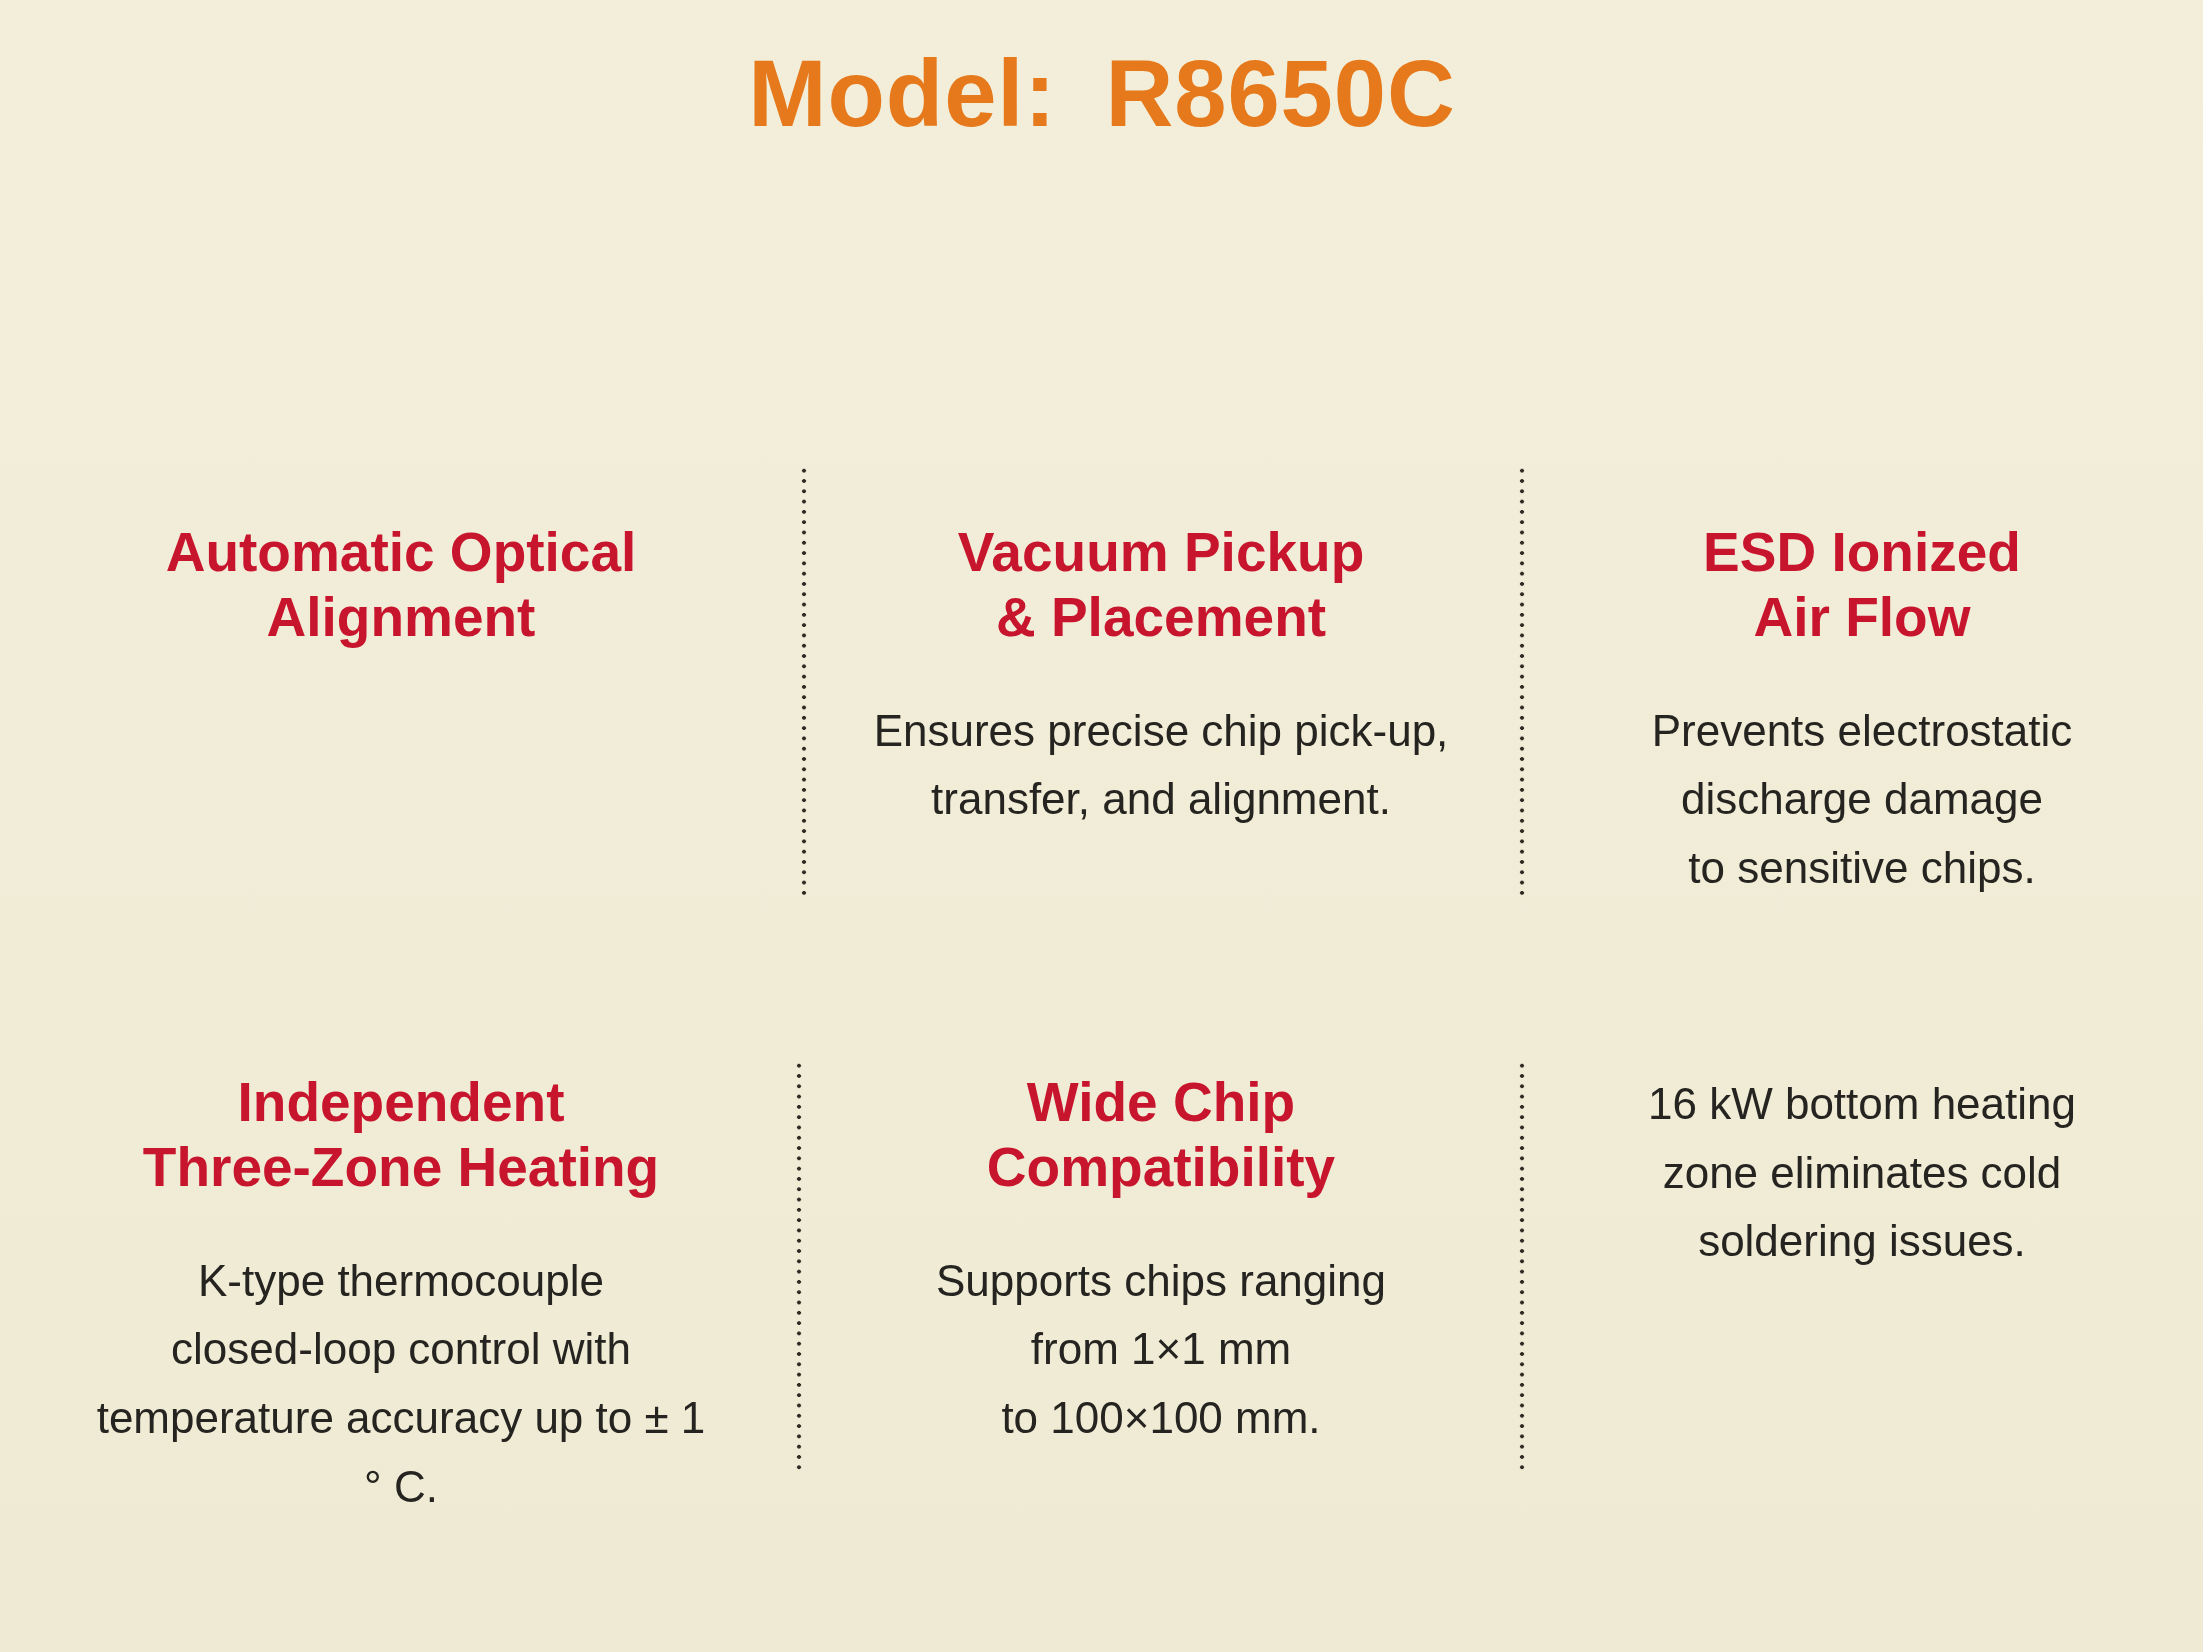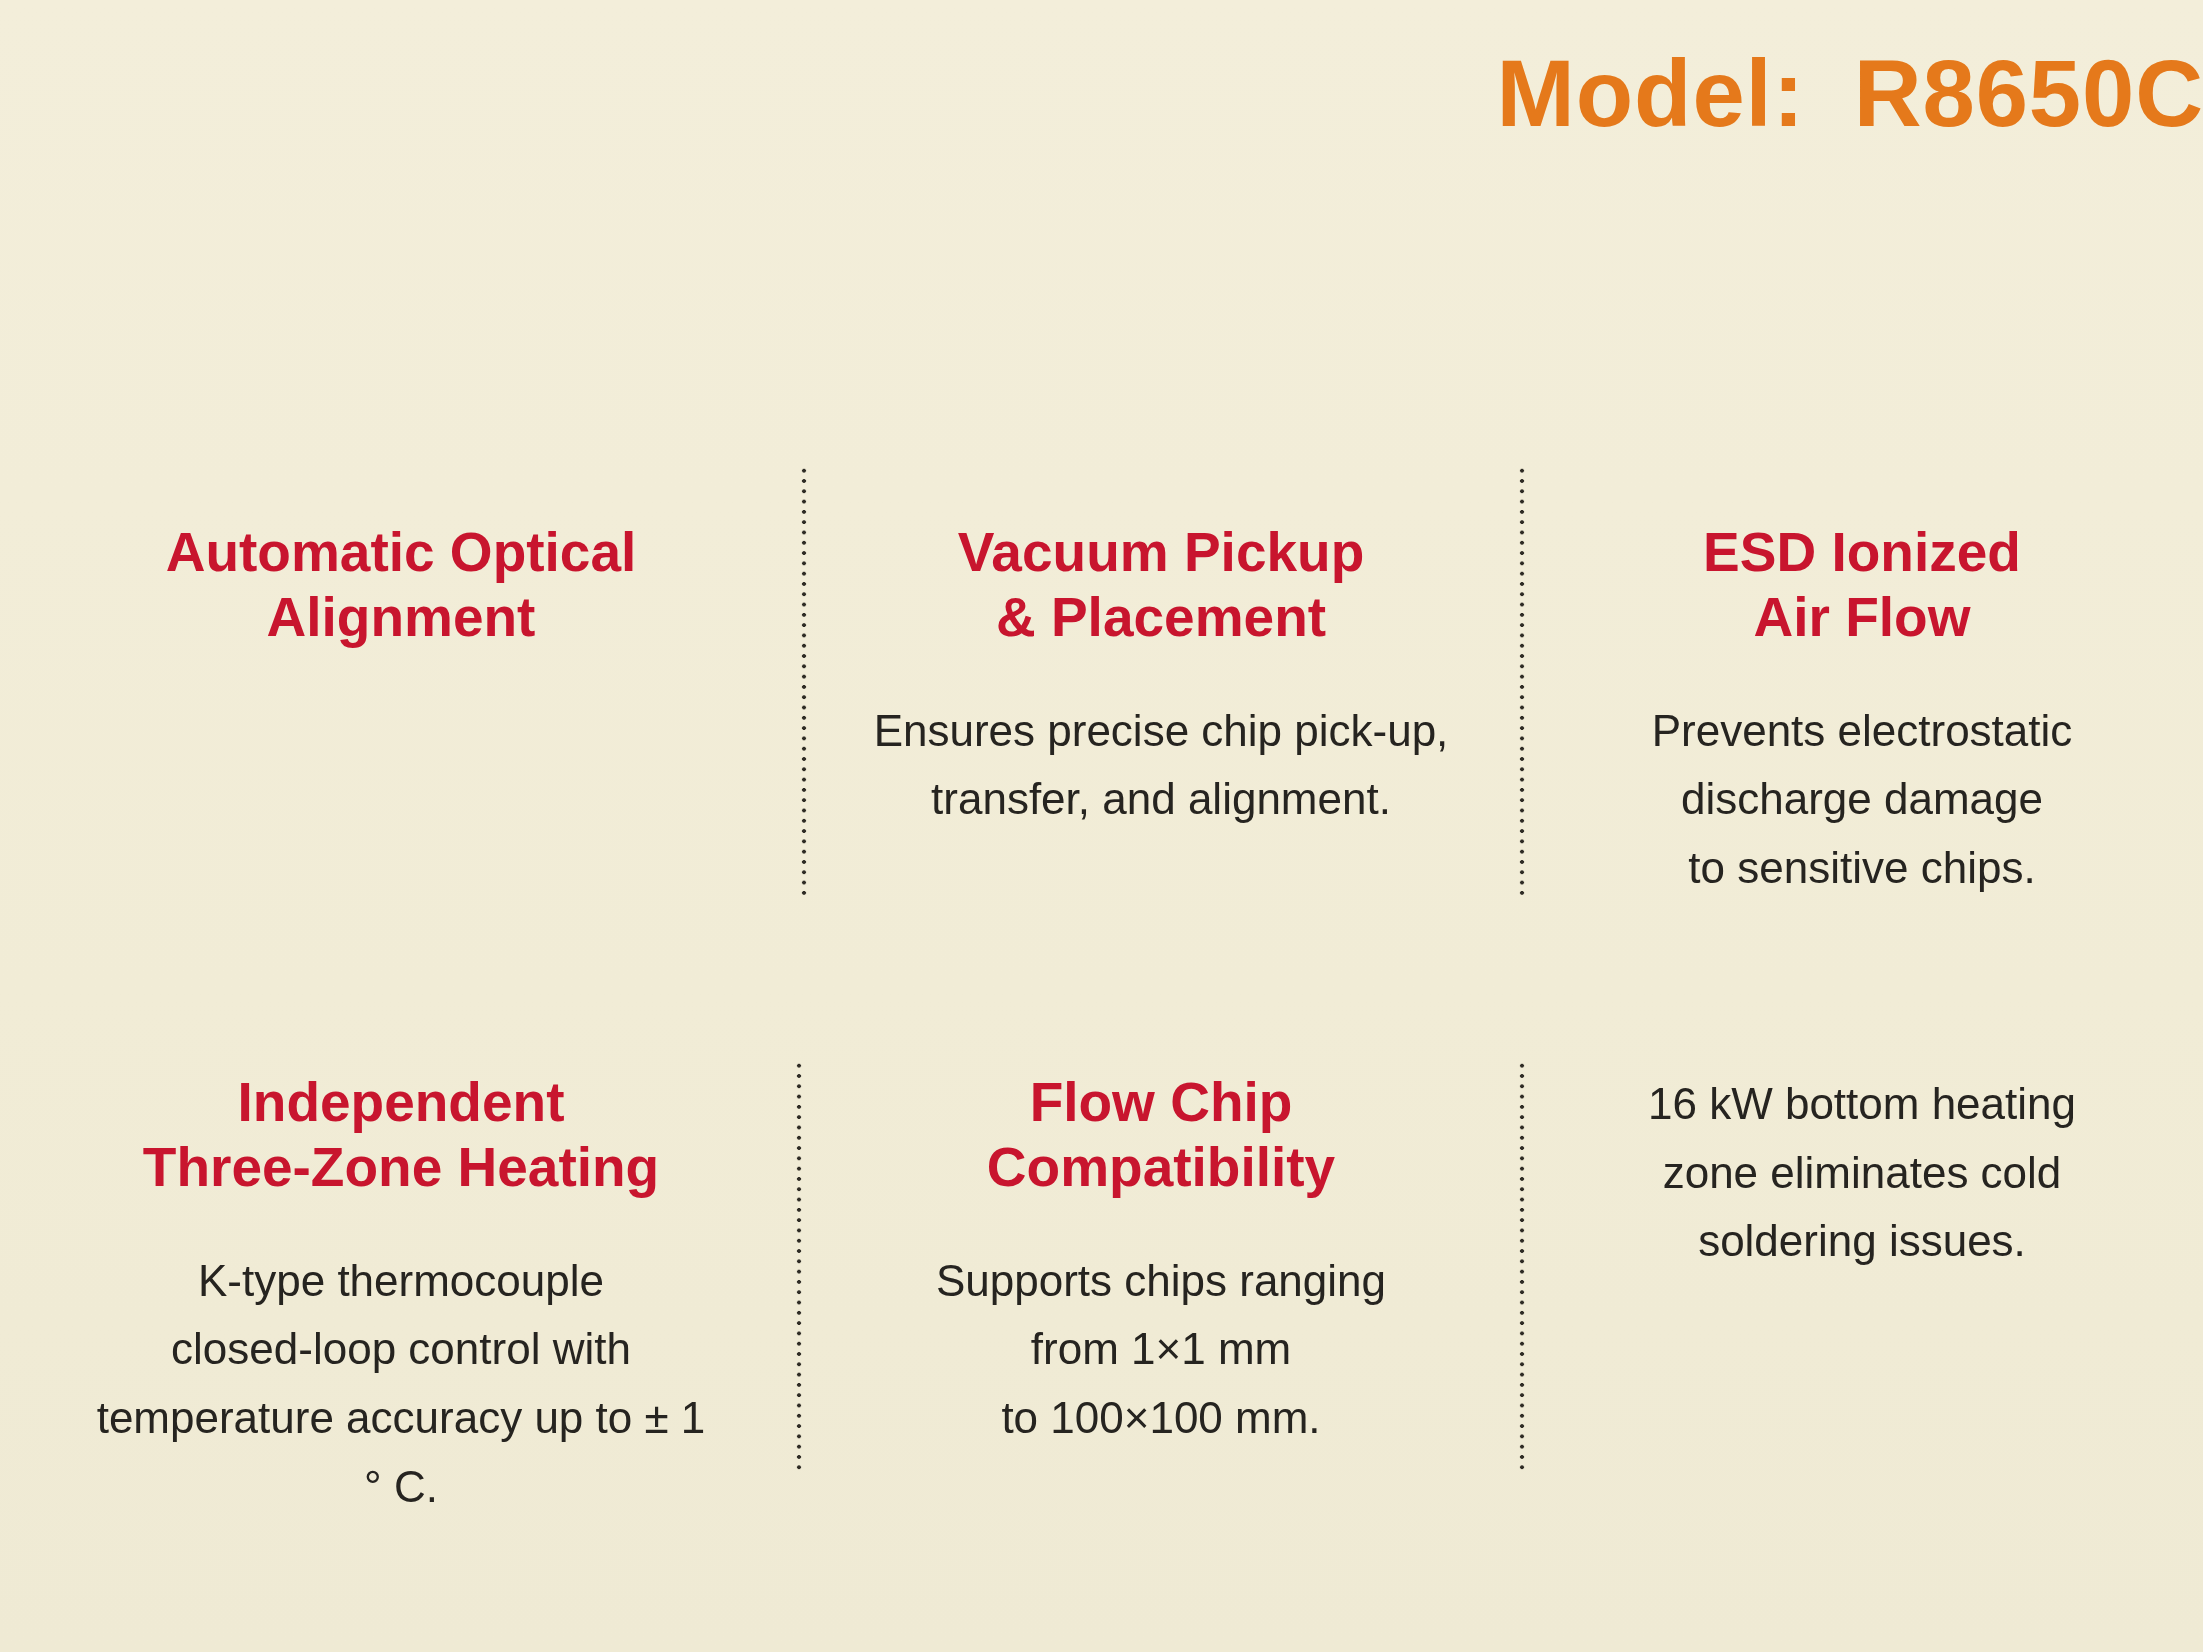--- a/index.html
+++ b/index.html
@@ -6,21 +6,21 @@
   .page{
     position:relative;
     width:2204px;height:1653px;
     background:#f2edd8;
     background-image:linear-gradient(180deg,#f3eeda 0%,#f1ecd6 60%,#efead4 100%);
     font-family:"Liberation Sans", sans-serif;
     overflow:hidden;
   }
   .title{
     position:absolute;top:47px;left:0;width:100%;
-    text-align:right;line-height:1;
+    text-align:center;line-height:1;
     font-size:94px;font-weight:bold;color:#e5791b;
     letter-spacing:0.9px;
   }
   .title .gap{display:inline-block;width:0.52em;}
   .row{
     position:absolute;left:0;width:2204px;
     display:grid;grid-template-columns:802px 718px 684px;
   }
   .row-1{top:520px;}
   .row-2{top:1070px;}
@@ -82,21 +82,21 @@
   <div class="row row-2">
     <div class="cell">
       <h2>Independent
 Three-Zone Heating</h2>
       <p>K-type thermocouple
 closed-loop control with
 temperature accuracy up to ± 1
 ° C.</p>
     </div>
     <div class="cell">
-      <h2>Flow Chip
+      <h2>Wide Chip
 Compatibility</h2>
       <p>Supports chips ranging
 from 1×1 mm
 to 100×100 mm.</p>
     </div>
     <div class="cell">
       <p>16 kW bottom heating
 zone eliminates cold
 soldering issues.</p>
     </div>

